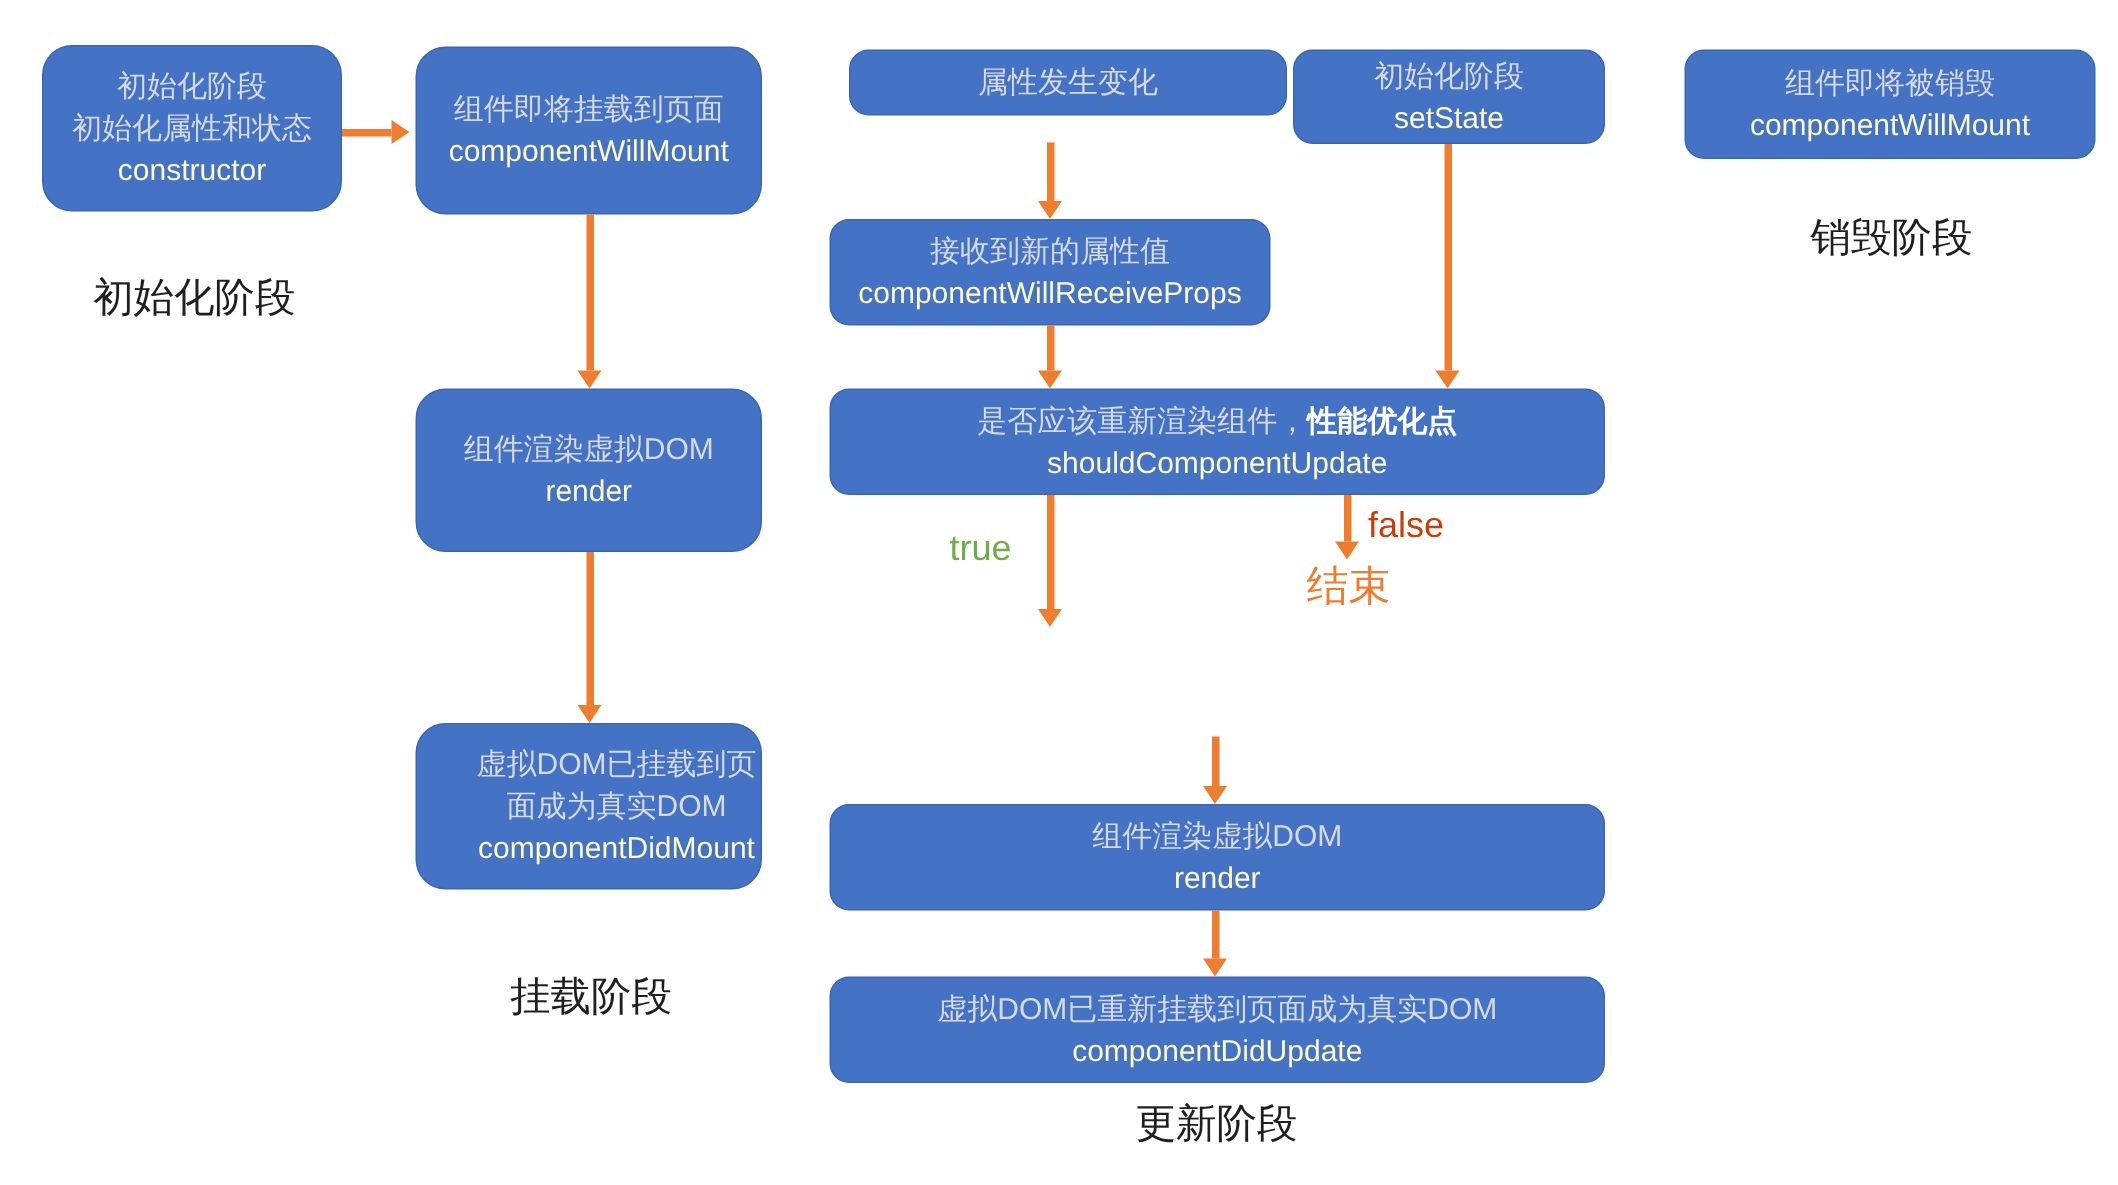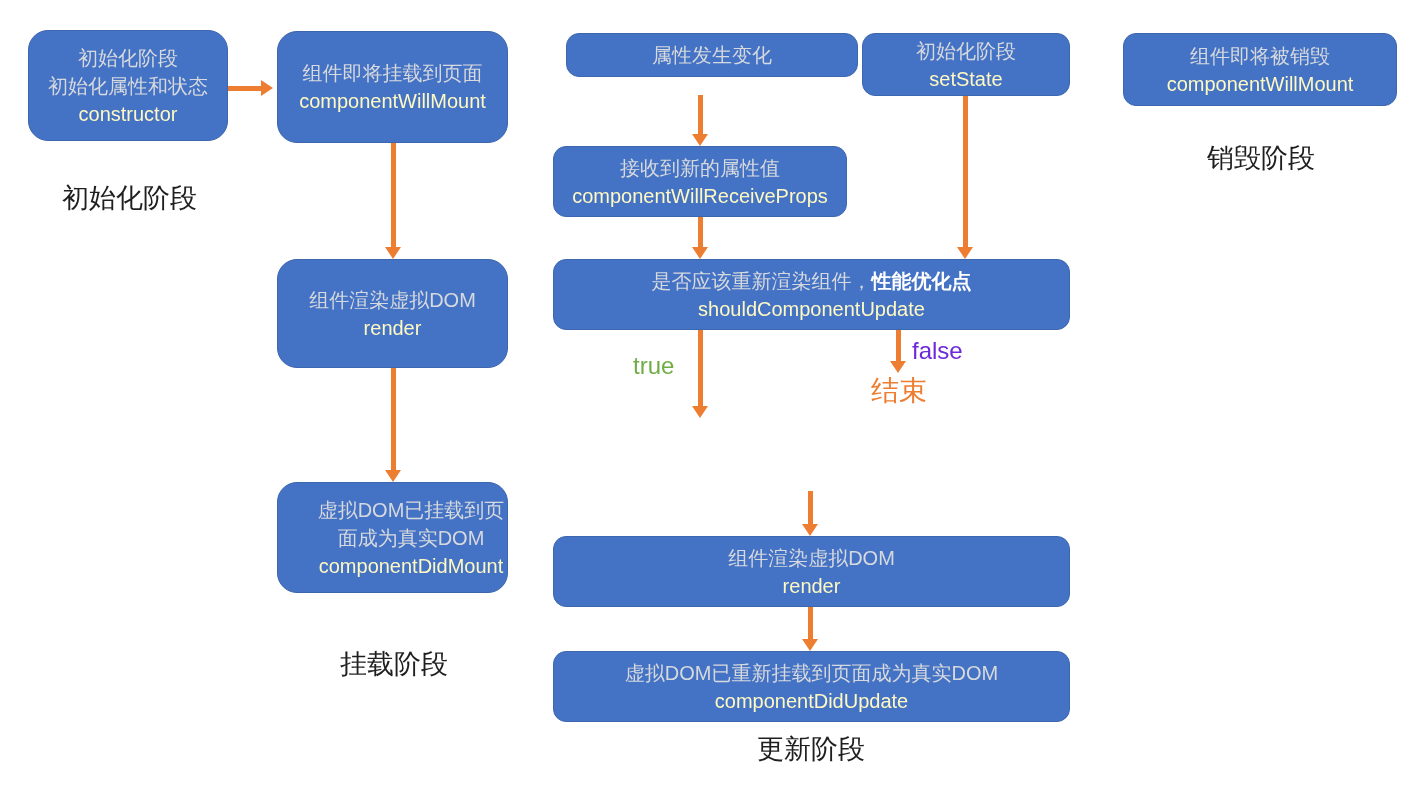--- a/index.html
+++ b/index.html
@@ -78,21 +78,21 @@
     border-top: 8px solid transparent;
     border-bottom: 8px solid transparent;
     border-left: 12px solid #ED7D31;
   }
   .branch-label {
     position: absolute;
     font-size: 24px;
     white-space: nowrap;
   }
   .branch-true { color: #70AD47; }
-  .branch-false { color: #6d28d9; }
+  .branch-false { color: #c2410c; }
   .branch-end {
     position: absolute;
     color: #ED7D31;
     font-size: 28px;
     white-space: nowrap;
   }
 </style>
 </head>
 <body>
 

